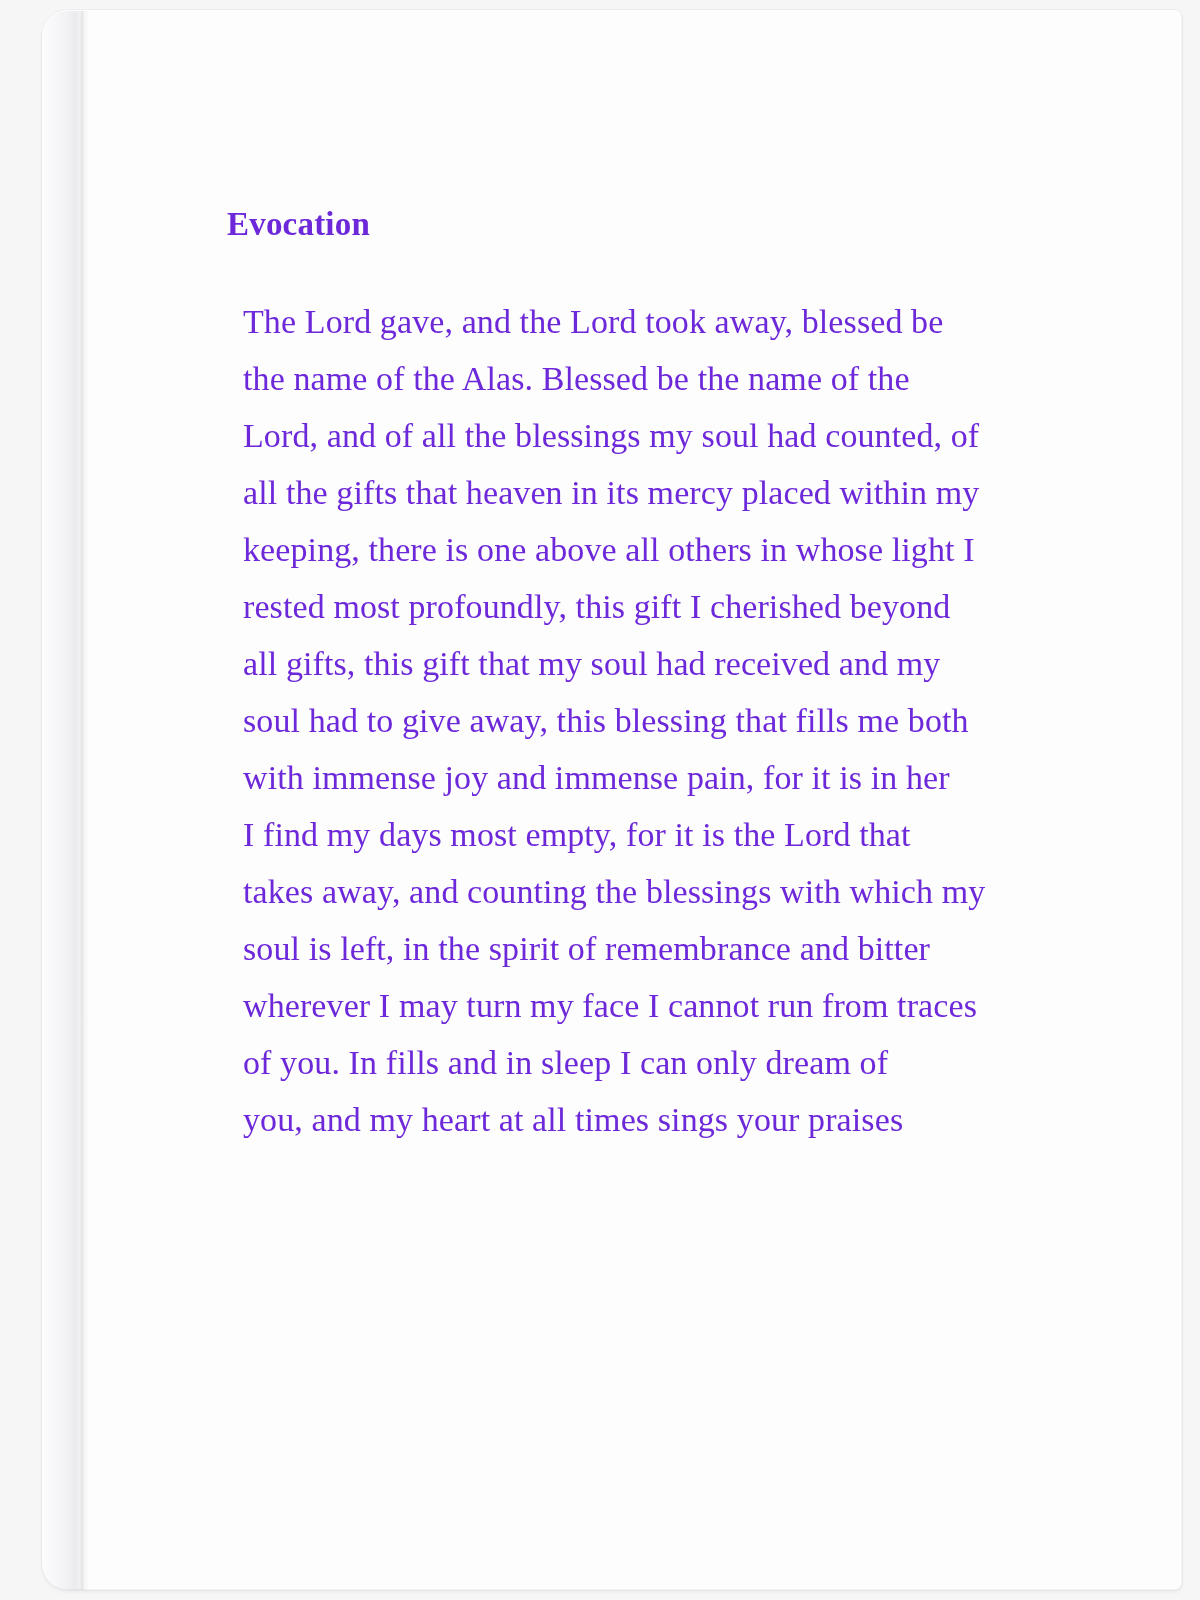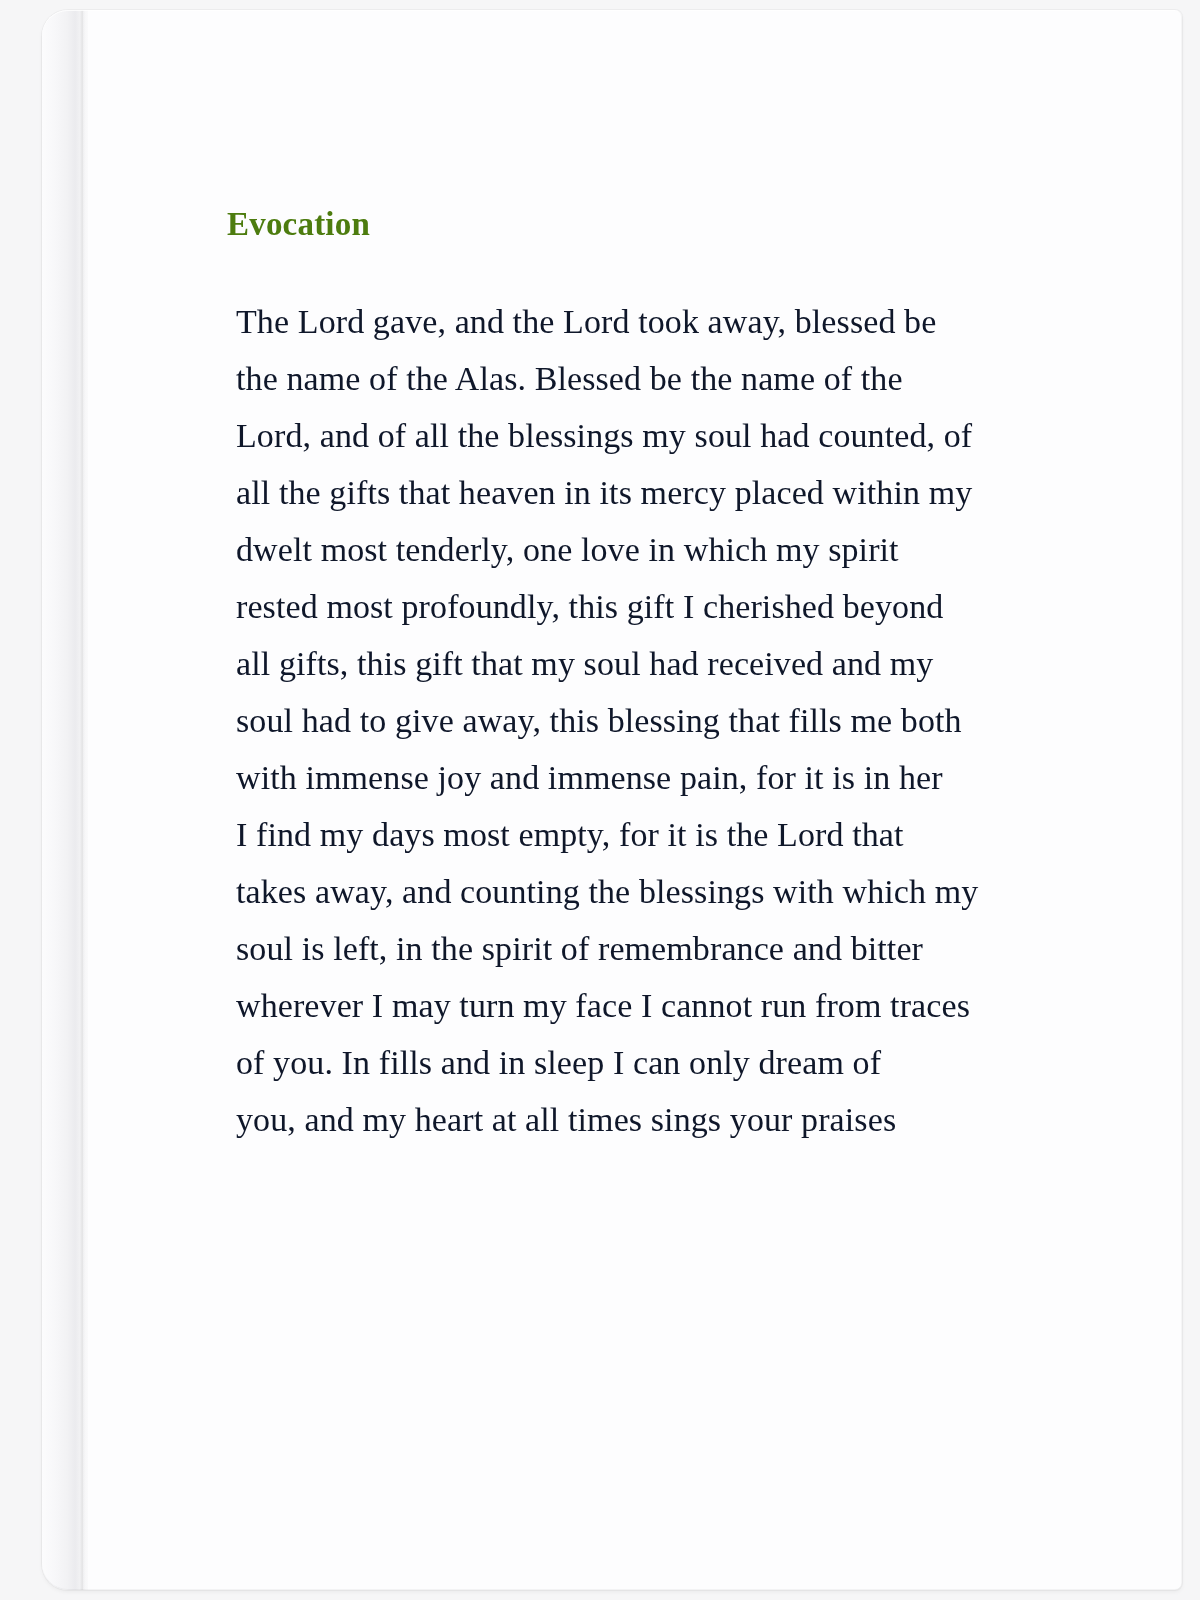--- a/index.html
+++ b/index.html
@@ -82,31 +82,31 @@
     width: 880px;
   }
 
   .chapter-title {
     position: absolute;
     left: 0;
     top: 172px;
     font-size: 33px;
     line-height: 40px;
     font-weight: 700;
-    color: #4d7c0f;
+    color: #6d28d9;
     letter-spacing: 0.2px;
     white-space: nowrap;
   }
 
   .body-text {
     position: absolute;
-    left: 9px;
+    left: 16px;
     top: 283px;
     width: 840px;
-    color: #0f172a;
+    color: #6d28d9;
   }
 
   .body-text .line {
     font-size: 34px;
     line-height: 57px;
     letter-spacing: 0.1px;
     white-space: nowrap;
   }
 </style>
 </head>
@@ -119,21 +119,21 @@
     <div class="page-sheen"></div>
 
     <div class="content">
       <h1 class="chapter-title">Evocation</h1>
 
       <div class="body-text">
           <div class="line">The Lord gave, and the Lord took away, blessed be</div>
           <div class="line">the name of the Alas. Blessed be the name of the</div>
           <div class="line">Lord, and of all the blessings my soul had counted, of</div>
           <div class="line">all the gifts that heaven in its mercy placed within my</div>
-          <div class="line">dwelt most tenderly, one love in which my spirit</div>
+          <div class="line">keeping, there is one above all others in whose light I</div>
           <div class="line">rested most profoundly, this gift I cherished beyond</div>
           <div class="line">all gifts, this gift that my soul had received and my</div>
           <div class="line">soul had to give away, this blessing that fills me both</div>
           <div class="line">with immense joy and immense pain, for it is in her</div>
           <div class="line">I find my days most empty, for it is the Lord that</div>
           <div class="line">takes away, and counting the blessings with which my</div>
           <div class="line">soul is left, in the spirit of remembrance and bitter</div>
           <div class="line">wherever I may turn my face I cannot run from traces</div>
           <div class="line">of you. In fills and in sleep I can only dream of</div>
           <div class="line">you, and my heart at all times sings your praises</div>

